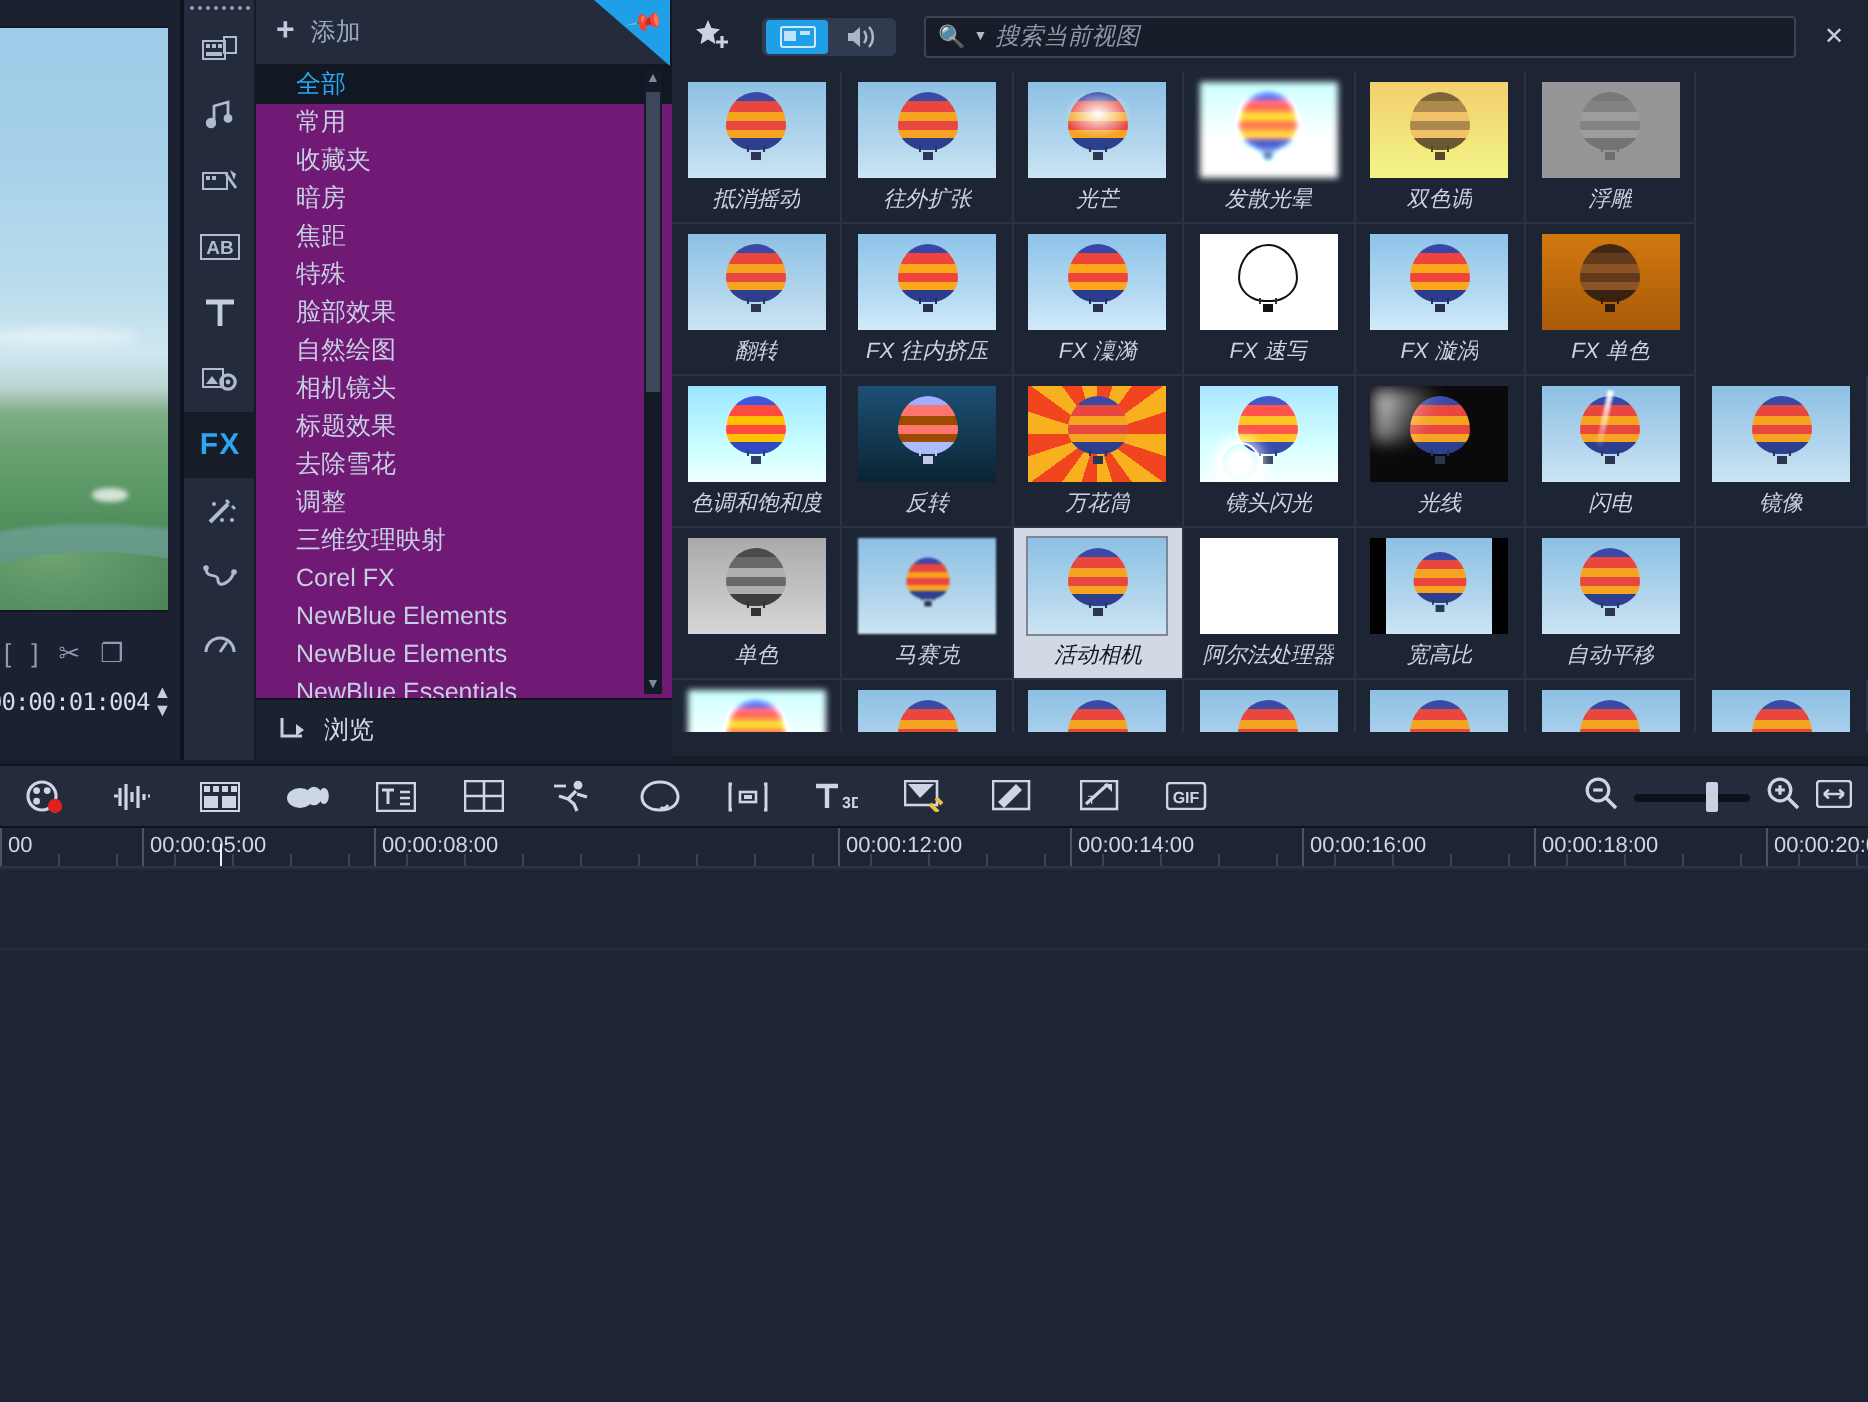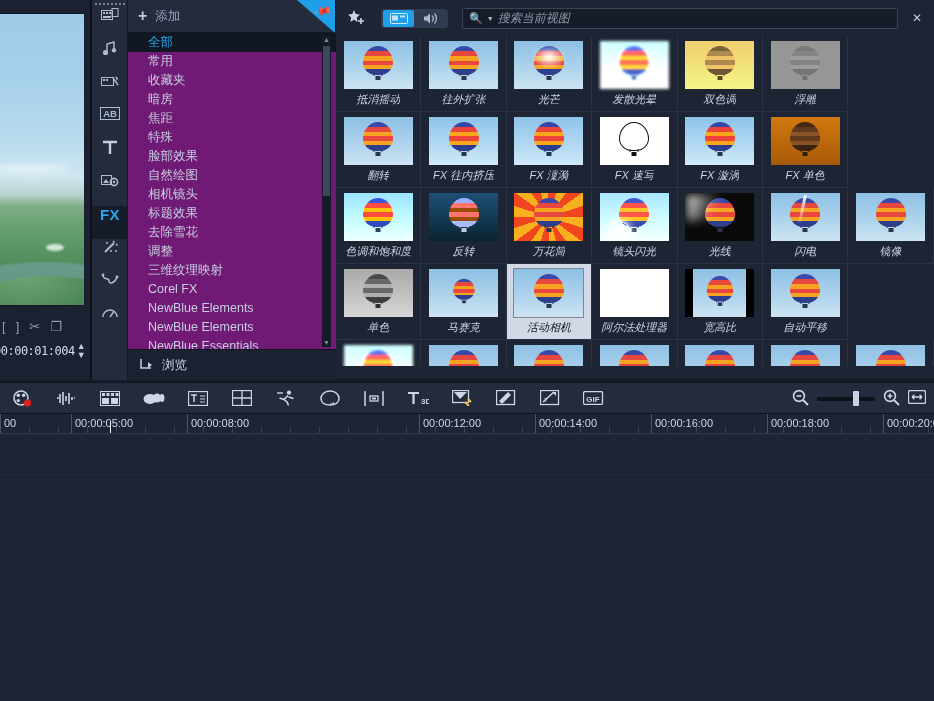--- a/index.html
+++ b/index.html
@@ -61,21 +61,21 @@
   
   #icon-rail {
     position:absolute; left:92px; top:0; width:36px; height:380px;
     background:#232b3c; border-right:1px solid #151a25;
   }
   #icon-rail .dots {
     height:8px; display:flex; align-items:center; justify-content:center; gap:2px;
   }
   #icon-rail .dots i { width:2px; height:2px; background:#8fa0bb; display:block; border-radius:50%; }
   .rail-btn {
-    width:36px; height:33px; display:flex; align-items:flex-start; justify-content:center;
+    width:36px; height:33px; display:flex; align-items:center; justify-content:center;
     color:#aebbd0; cursor:pointer;
   }
   .rail-btn.active { background:#161c28; color:#2aa7f0; }
   .rail-btn.active .fx-text { color:#2aa7f0; font-weight:bold; }
   .fx-text { font-size:15px; font-weight:bold; letter-spacing:0.5px; }
 
   
   #cat-panel {
     position:absolute; left:128px; top:0; width:208px; height:380px;
     background:#1b2130; border-right:1px solid #0f141d;

